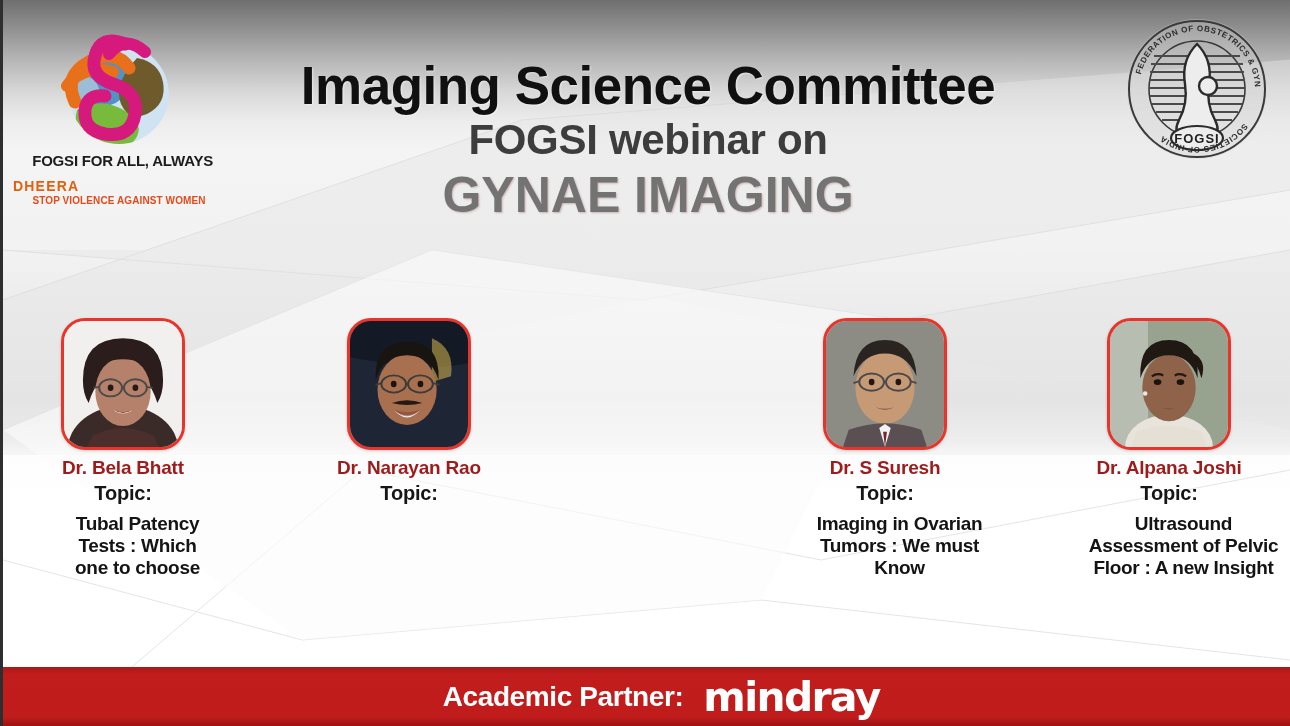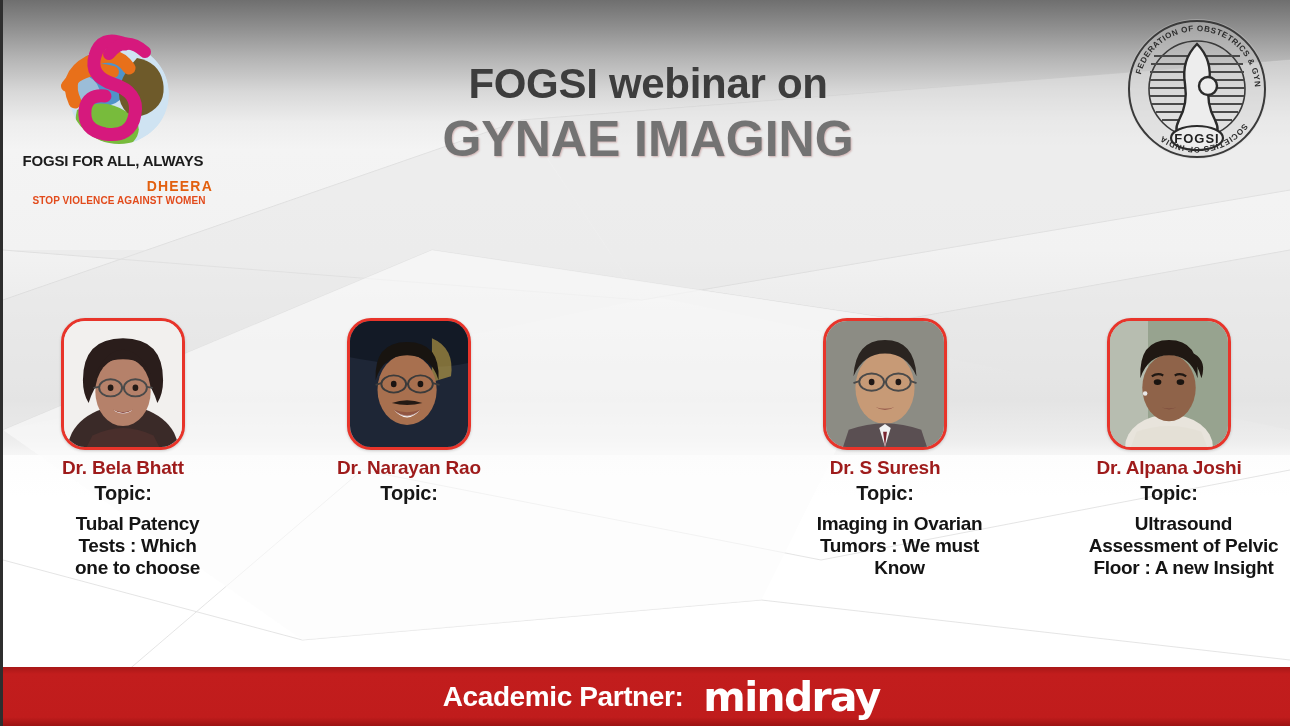--- a/index.html
+++ b/index.html
@@ -50,27 +50,27 @@
 
   
   .fogsi-logo {
     position:absolute; left:30px; top:18px;
     width:165px; height:145px;
   }
   .fogsi-logo svg { width:100%; height:100%; display:block; }
 
   .fogsi-tag1 {
     position:absolute; left:10px; top:152px; width:200px;
-    text-align:center;
+    text-align:right;
     font-size:15px; font-weight:bold; color:#1c1c1c;
     letter-spacing:-0.2px;
   }
   .fogsi-tag2 {
     position:absolute; left:10px; top:178px; width:200px;
-    text-align:right;
+    text-align:left;
     font-size:14px; font-weight:bold; color:#e2600f;
     letter-spacing:1.2px;
   }
   .fogsi-tag3 {
     position:absolute; left:0px; top:195px; width:220px;
     text-align:center;
     font-size:10px; font-weight:bold; color:#e24b1c;
     letter-spacing:0.1px;
     padding-left:12px;
   }
@@ -230,20 +230,21 @@
         <text font-family="'Liberation Sans',sans-serif" font-size="8.1" font-weight="bold" fill="#2b2b2b" letter-spacing="0.6">
           <textPath href="#ringTop" startOffset="8%">FEDERATION OF OBSTETRICS &amp; GYNECOLOGICAL</textPath>
         </text>
         <text font-family="'Liberation Sans',sans-serif" font-size="8.1" font-weight="bold" fill="#2b2b2b" letter-spacing="0.6">
           <textPath href="#ringBot" startOffset="20%">SOCIETIES OF INDIA</textPath>
         </text>
       </svg>
     </div>
 
     <div class="title-block">
+      <div class="title-main">Imaging Science Committee</div>
       <div class="title-sub">FOGSI webinar on</div>
       <div class="title-topic">GYNAE IMAGING</div>
     </div>
   </div>
 
   <div class="speakers">
 
     <div class="speaker" style="left:0px; width:240px;">
       <div class="portrait-frame">
         <svg viewBox="0 0 124 132" preserveAspectRatio="xMidYMid slice">

